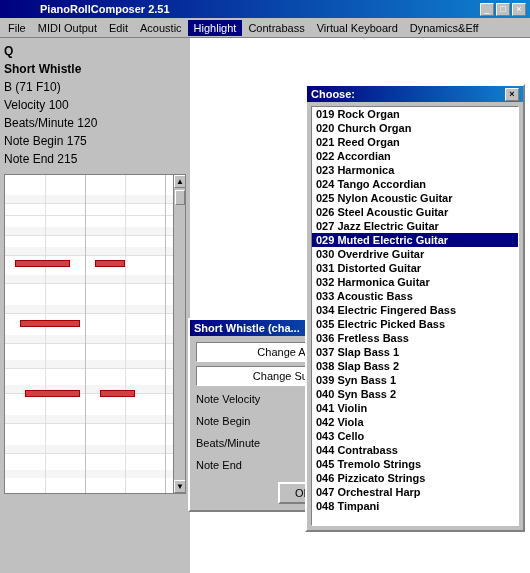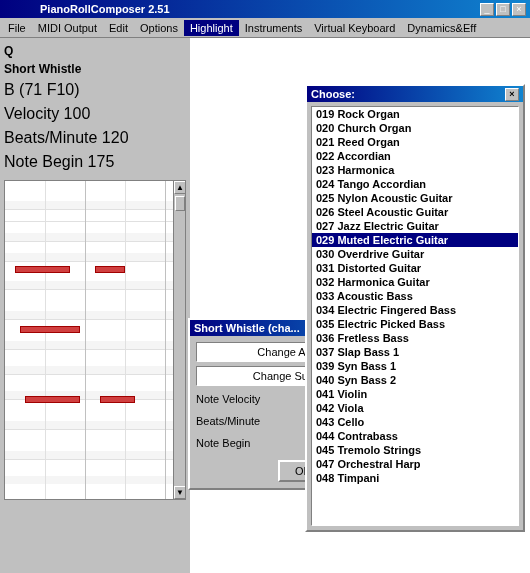--- a/index.html
+++ b/index.html
@@ -78,21 +78,21 @@
       background: #c0c0c0;
       padding: 4px;
       flex-shrink: 0;
     }
     .info-box {
       background: #c0c0c0;
       font-size: 11px;
       line-height: 1.5;
     }
     .info-line {
-      font-size: 16px;
+      font-size: 12px;
     }
     .info-line.bold {
       font-weight: bold;
       font-size: 12px;
     }
 
     
     .piano-roll {
       flex: 1;
       background: #ffffff;
@@ -219,37 +219,38 @@
     <div class="title-btn">_</div>
     <div class="title-btn">□</div>
     <div class="title-btn">×</div>
   </div>
 </div>
 
 <div class="menu-bar">
   <span class="menu-item">File</span>
   <span class="menu-item">MIDI Output</span>
   <span class="menu-item">Edit</span>
-  <span class="menu-item">Options</span>
+  <span class="menu-item">Acoustic</span>
   <span class="menu-item active">Highlight</span>
-  <span class="menu-item">Instruments</span>
+  <span class="menu-item">Contrabass</span>
   <span class="menu-item">Virtual Keyboard</span>
   <span class="menu-item">Dynamics&amp;Eff</span>
 </div>
 
 <div class="main-area">
 
   <div class="left-panel">
     <div class="info-box">
       <div class="info-line bold">Q</div>
       <div class="info-line bold">Short Whistle</div>
       <div class="info-line">B  (71 F10)</div>
       <div class="info-line">Velocity 100</div>
       <div class="info-line">Beats/Minute 120</div>
       <div class="info-line">Note Begin 175</div>
+      <div class="info-line">Note End 215</div>
     </div>
 
     <div style="position: relative; margin-top: 6px; width: 182px; height: 320px; background: white; border: 1px solid #808080; overflow: hidden;">
 
       <div style="position:absolute; top:0; left:0; right:0; bottom:0;">
 
         <div style="position:absolute; left:0; right:0; top:20px; height:8px; background:#f5f5f5;"></div>
         <div style="position:absolute; left:0; right:0; top:52px; height:8px; background:#f5f5f5;"></div>
         <div style="position:absolute; left:0; right:0; top:72px; height:8px; background:#f5f5f5;"></div>
         <div style="position:absolute; left:0; right:0; top:100px; height:8px; background:#f5f5f5;"></div>
@@ -305,26 +306,30 @@
         <button class="popup-input" style="width:100%; height:20px;">Change ALL Beats</button>
       </div>
       <div class="popup-row">
         <button class="popup-input" style="width:100%; height:20px;">Change Subseque...</button>
       </div>
       <div class="popup-row">
         <label>Note Velocity</label>
         <input class="popup-input" type="text" value="10" style="">
       </div>
       <div class="popup-row">
+        <label>Note Begin</label>
+        <input class="popup-input" type="text" value="17" style="">
+      </div>
+      <div class="popup-row">
         <label>Beats/Minute</label>
         <input class="popup-input" type="text" value="12" style="">
       </div>
       <div class="popup-row">
-        <label>Note Begin</label>
-        <input class="popup-input" type="text" value="17" style="">
+        <label>Note End</label>
+        <input class="popup-input" type="text" value="21" style="">
       </div>
       <div style="text-align: center;">
         <button class="ok-btn">OK</button>
       </div>
     </div>
   </div>
 
   <div class="choose-dialog">
     <div class="choose-title">
       <span>Choose:</span>
@@ -342,25 +347,27 @@
         <div class="choose-item">027  Jazz Electric Guitar</div>
         <div class="choose-item selected">029  Muted Electric Guitar</div>
         <div class="choose-item">030  Overdrive Guitar</div>
         <div class="choose-item">031  Distorted Guitar</div>
         <div class="choose-item">032  Harmonica Guitar</div>
         <div class="choose-item">033  Acoustic Bass</div>
         <div class="choose-item">034  Electric Fingered Bass</div>
         <div class="choose-item">035  Electric Picked Bass</div>
         <div class="choose-item">036  Fretless Bass</div>
         <div class="choose-item">037  Slap Bass 1</div>
+        <div class="choose-item">038  Slap Bass 2</div>
         <div class="choose-item">039  Syn Bass 1</div>
         <div class="choose-item">040  Syn Bass 2</div>
         <div class="choose-item">041  Violin</div>
         <div class="choose-item">042  Viola</div>
         <div class="choose-item">043  Cello</div>
         <div class="choose-item">044  Contrabass</div>
         <div class="choose-item">045  Tremolo Strings</div>
+        <div class="choose-item">046  Pizzicato Strings</div>
         <div class="choose-item">047  Orchestral Harp</div>
         <div class="choose-item">048  Timpani</div>
       </div>
   </div>
 
 </div>
 
 </body></html>

